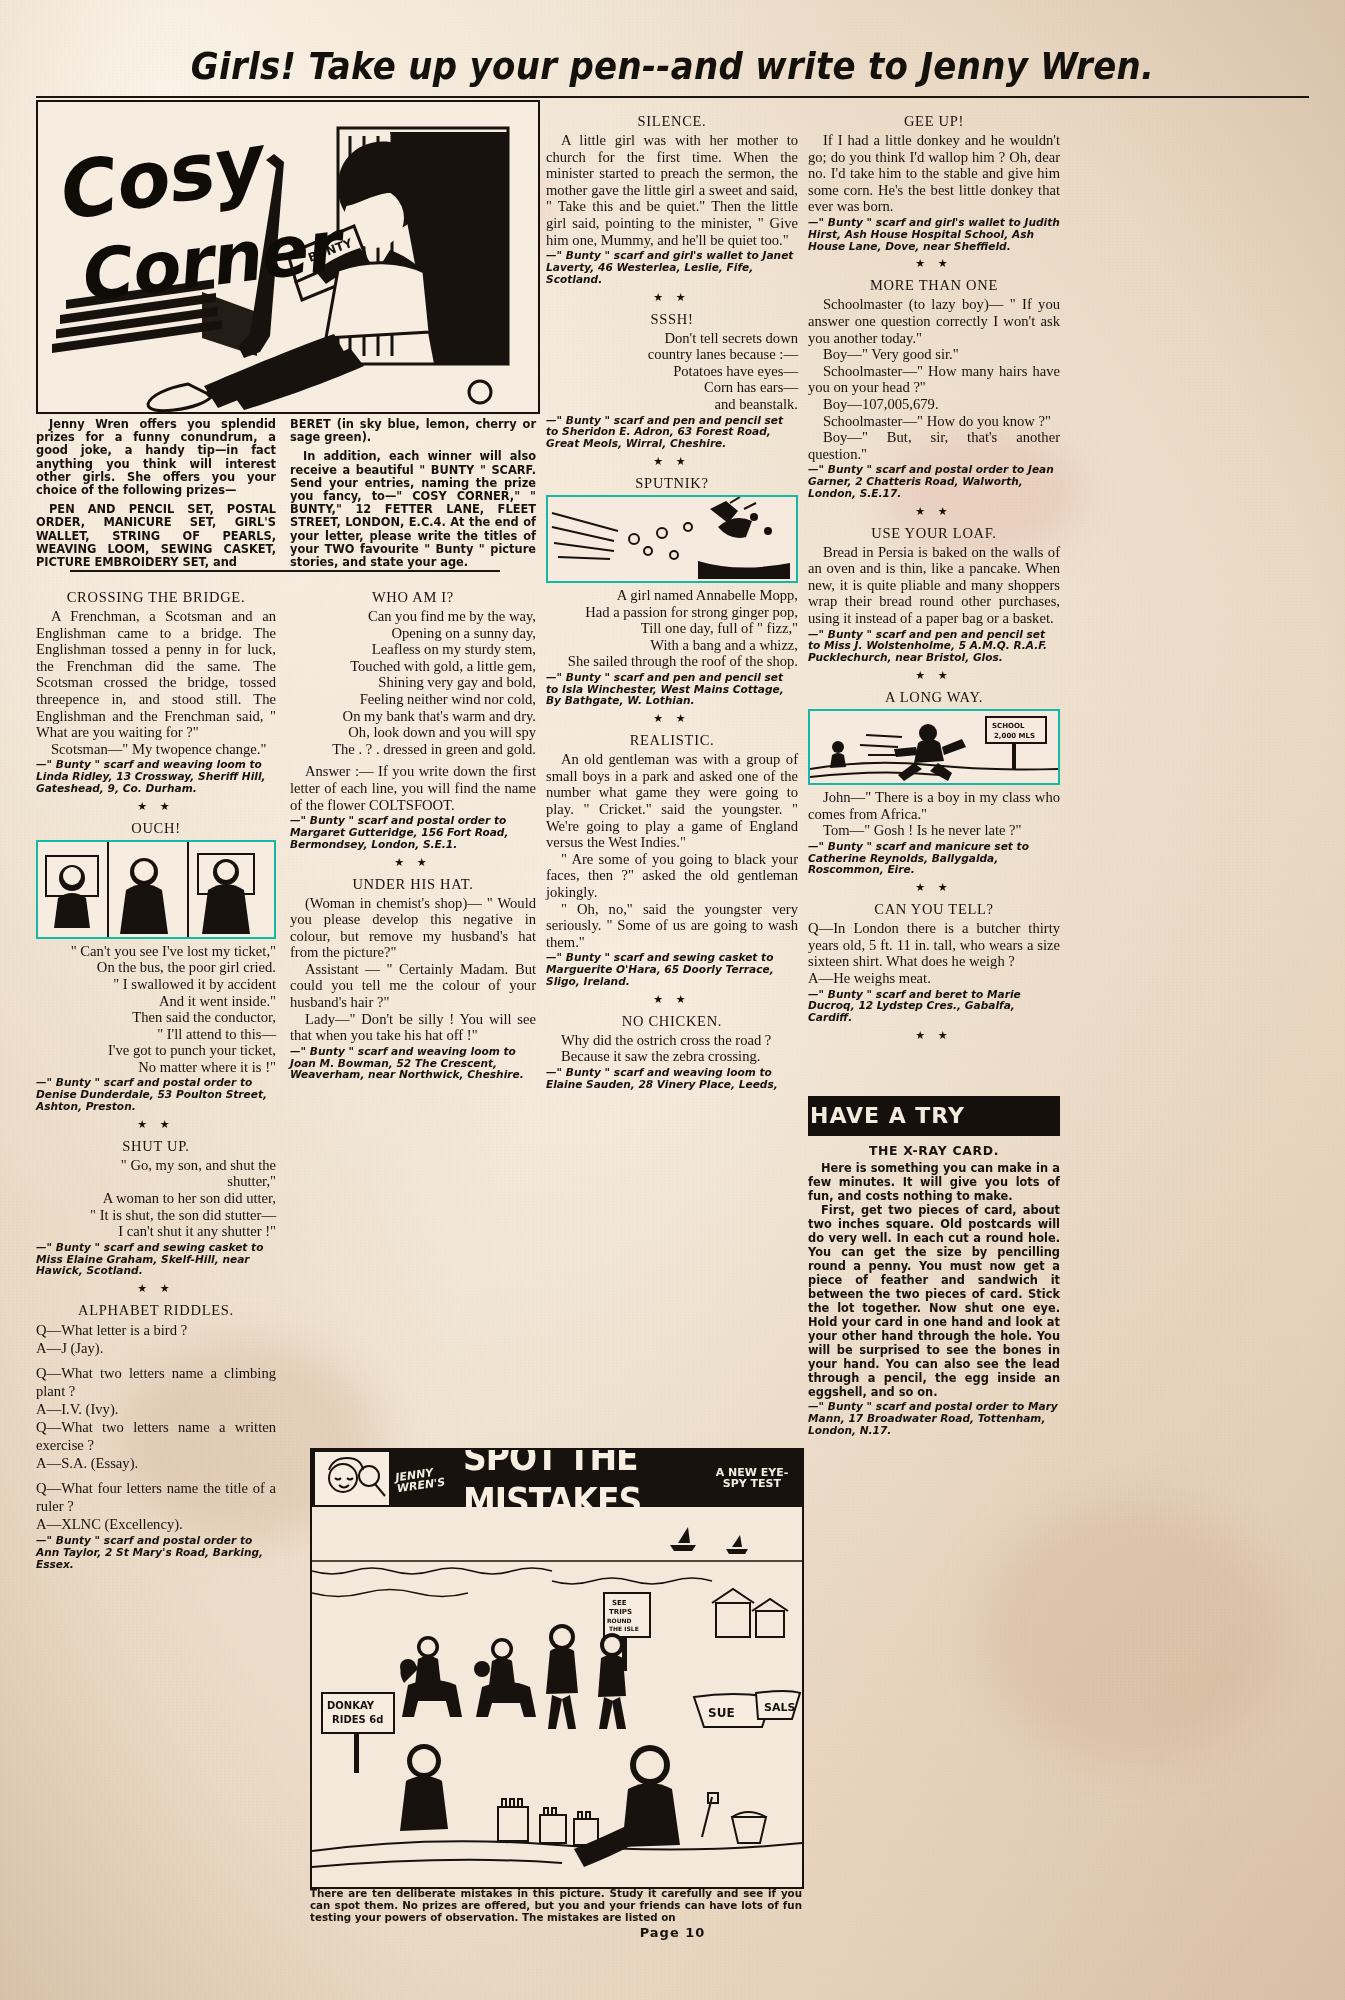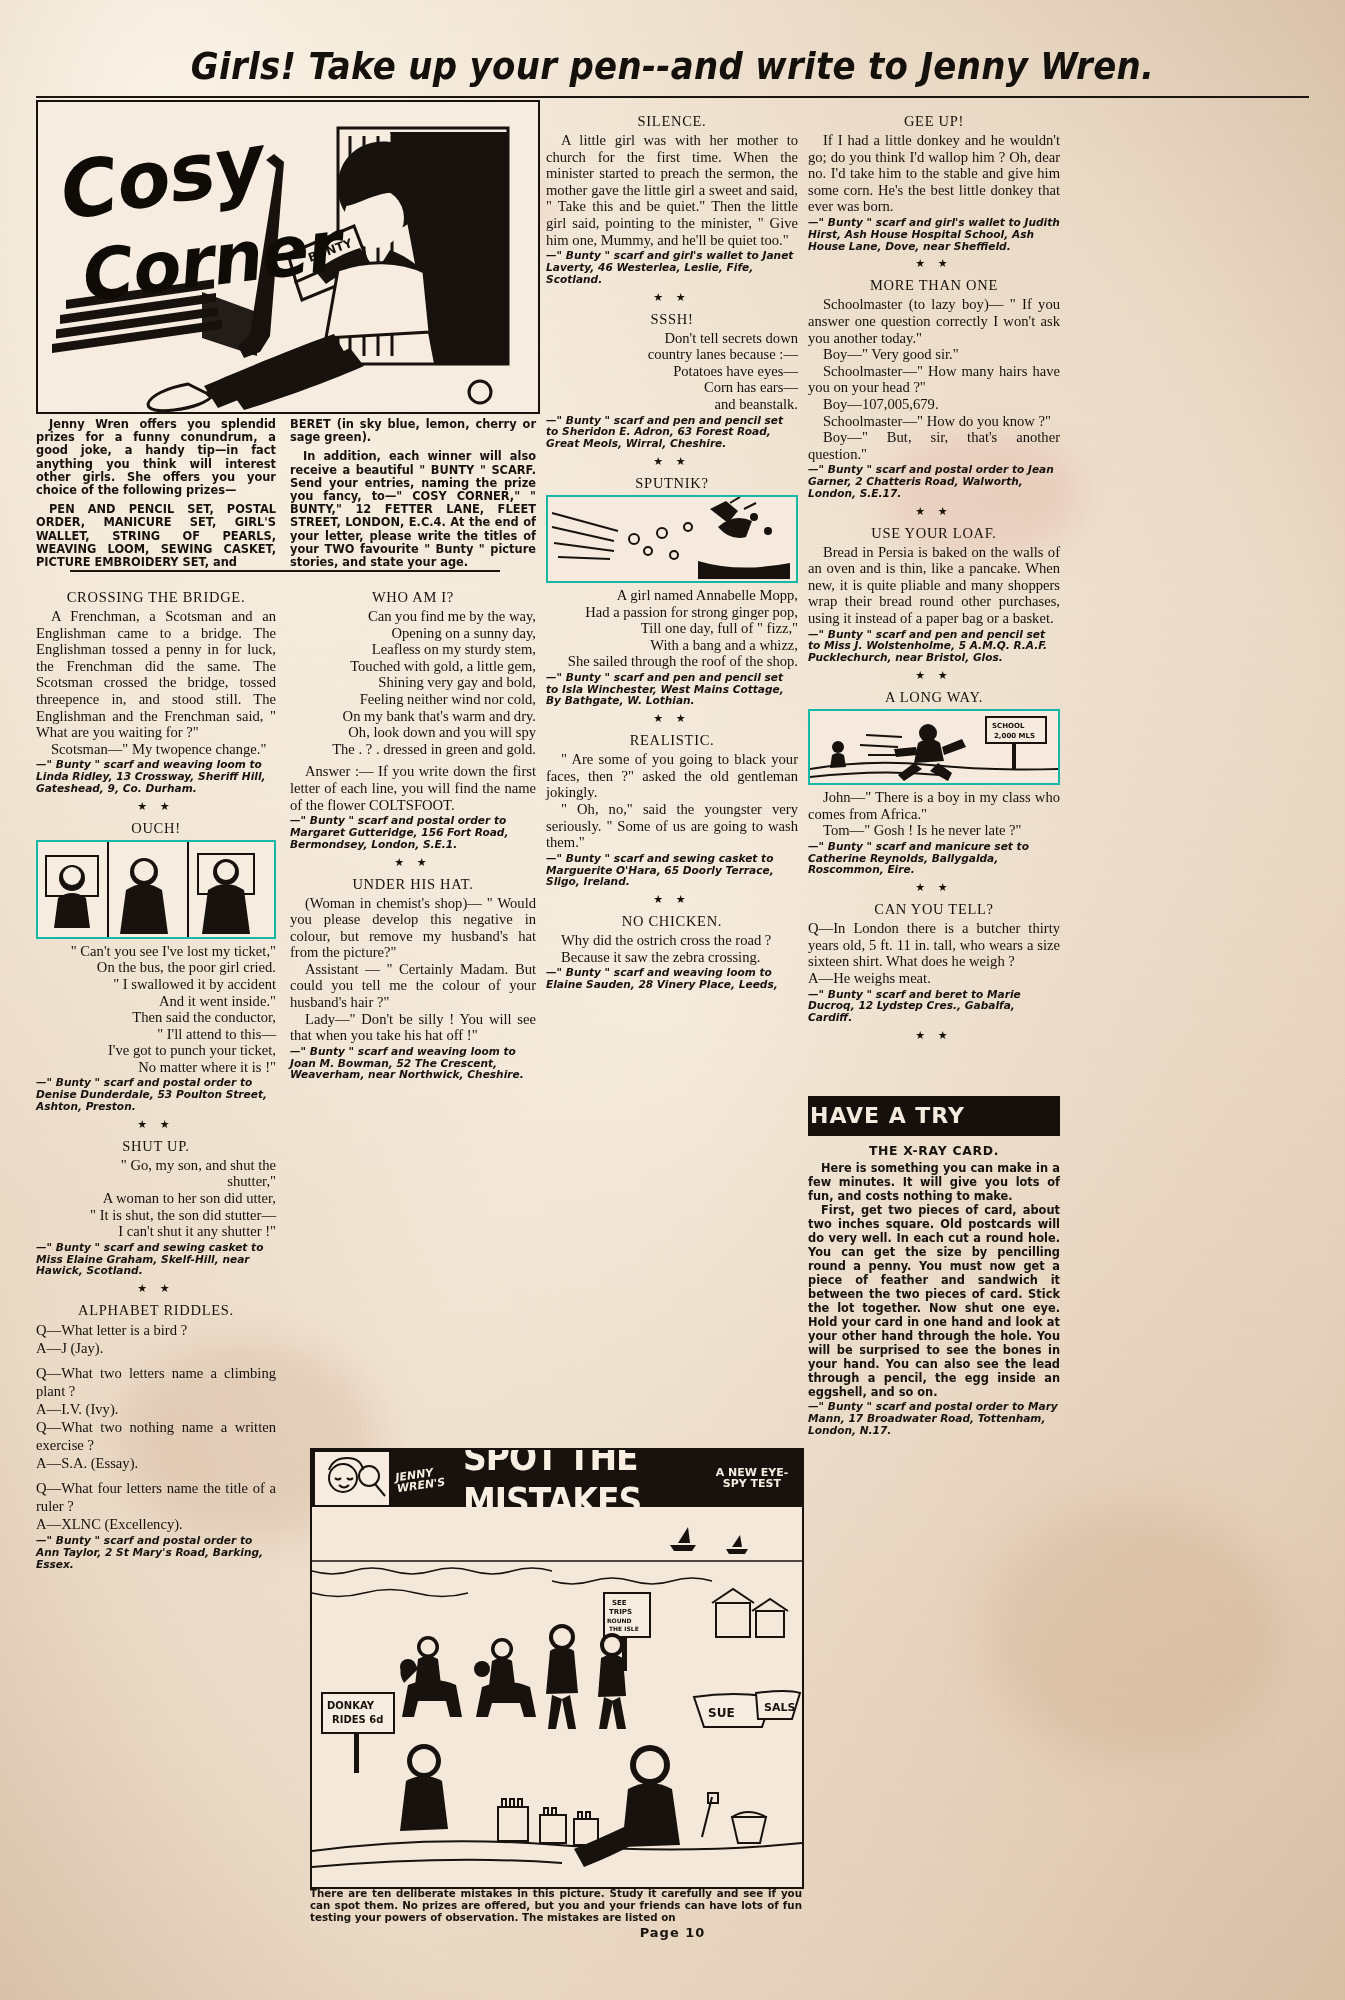--- a/index.html
+++ b/index.html
@@ -273,21 +273,21 @@
     </div>
     <div class="credit">—" Bunty " scarf and sewing casket to Miss Elaine Graham, Skelf-Hill, near Hawick, Scotland.</div>
 
     <div class="stars">★ ★</div>
     <div class="head">ALPHABET RIDDLES.</div>
     <div class="body-text" style="line-height:18px;">
       <p class="noind">Q—What letter is a bird ?</p>
       <p class="noind" style="margin-bottom:7px;">A—J (Jay).</p>
       <p class="noind">Q—What two letters name a climbing plant ?</p>
       <p class="noind" style="">A—I.V. (Ivy).</p>
-      <p class="noind">Q—What two nothing name a written exercise ?</p>
+      <p class="noind">Q—What two letters name a written exercise ?</p>
       <p class="noind" style="margin-bottom:7px;">A—S.A. (Essay).</p>
       <p class="noind">Q—What four letters name the title of a ruler ?</p>
       <p class="noind">A—XLNC (Excellency).</p>
     </div>
     <div class="credit">—" Bunty " scarf and postal order to Ann Taylor, 2 St Mary's Road, Barking, Essex.</div>
   </div>
 
   <div class="col" style="left:290px;top:582px;width:246px;">
     <div class="head">WHO AM I?</div>
     <div class="body-text verse">
@@ -369,20 +369,21 @@
       <div>Had a passion for strong ginger pop,</div>
       <div>Till one day, full of " fizz,"</div>
       <div>With a bang and a whizz,</div>
       <div style="white-space:normal;">She sailed through the roof of the shop.</div>
     </div>
     <div class="credit">—" Bunty " scarf and pen and pencil set to Isla Winchester, West Mains Cottage, By Bathgate, W. Lothian.</div>
 
     <div class="stars">★ ★</div>
     <div class="head">REALISTIC.</div>
     <div class="body-text">
+      <p>An old gentleman was with a group of small boys in a park and asked one of the number what game they were going to play. " Cricket." said the youngster. " We're going to play a game of England versus the West Indies."</p>
       <p>" Are some of you going to black your faces, then ?" asked the old gentleman jokingly.</p>
       <p>" Oh, no," said the youngster very seriously. " Some of us are going to wash them."</p>
     </div>
     <div class="credit">—" Bunty " scarf and sewing casket to Marguerite O'Hara, 65 Doorly Terrace, Sligo, Ireland.</div>
 
     <div class="stars">★ ★</div>
     <div class="head">NO CHICKEN.</div>
     <div class="body-text">
       <p>Why did the ostrich cross the road ?</p>
       <p>Because it saw the zebra crossing.</p>

